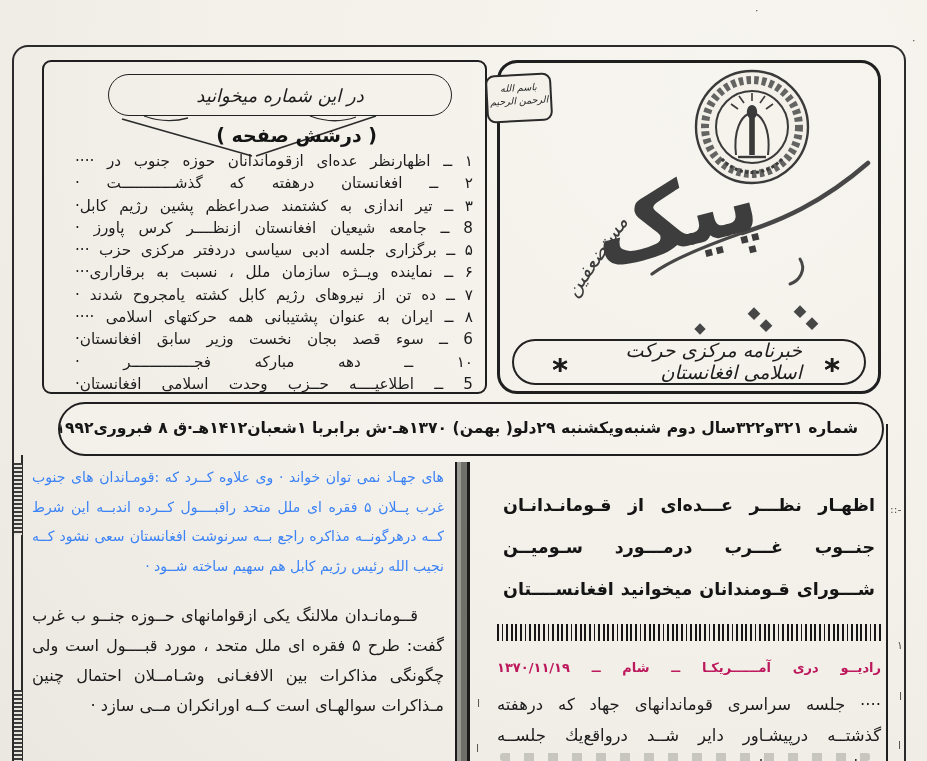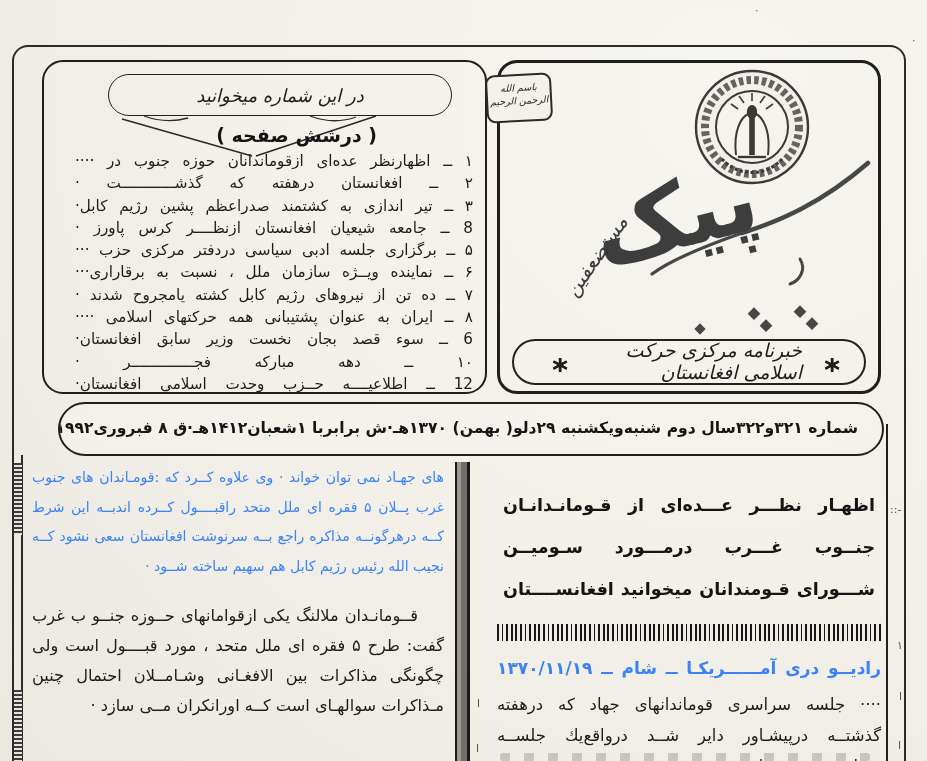--- a/index.html
+++ b/index.html
@@ -25,21 +25,21 @@
     left:13.5px; width:8px;
     background:repeating-linear-gradient(180deg,#3c3c3c 0 2px,#e6e4dc 2px 4px);
   }
   .hatch-a { top:463px; height:72px; }
   .hatch-b { top:690px; height:71px; }
   .article-right-rule { left:886px; top:424px; width:2.2px; height:337px; background:#1f1f1f; }
 
   
   .contents-box {
     left:42px; top:60px; width:445px; height:334px;
-    border:2.5px solid #1f1f1f; border-radius:21px;
+    border:2.5px solid #1f1f1f; border-radius:9px;
   }
   .oval-header {
     left:64px; top:12px; width:344px; height:42px;
     border:1.7px solid #222; border-radius:24px;
     display:flex; align-items:center; justify-content:center;
     font-size:18px; font-style:italic; letter-spacing:1px; color:#1d1d1d;
   }
   .v-arrow { left:70px; top:52px; }
   .pages-note { top:62px; right:108px; font-weight:bold; font-size:19px; color:#141414; }
   .toc { left:8px; right:12px; top:88px; }
@@ -101,21 +101,21 @@
   .headline-line {
     height:42px; line-height:42px; font-size:17.5px;
     text-align:justify; text-align-last:justify; overflow:hidden;
   }
   .stripe-bar {
     margin-top:14px; height:17px;
     background:repeating-linear-gradient(90deg,#161616 0 1.8px,#efede6 1.8px 4.6px);
   }
   .dateline {
     margin-top:9px; height:36px; line-height:36px;
-    font-weight:bold; font-size:17px; color:#3b82f6;
+    font-weight:bold; font-size:13px; color:#be185d;
     text-align:justify; text-align-last:justify; overflow:hidden;
   }
   .body-para { margin-top:3px; font-size:16.5px; line-height:31px; text-align:justify; color:#1c1c1c; }
 
   .col-left { left:26px; top:463px; width:424px; padding:0 6px; }
   .para1 { font-size:14px; line-height:29.5px; text-align:justify; color:#3b82f6; }
   .para2 { margin-top:20px; font-size:16.2px; line-height:30px; text-align:justify; text-indent:26px; color:#1c1c1c; }
 
   .faint-cut-line {
     left:500px; top:753px; width:370px; height:8px; opacity:.4; border-radius:3px;
@@ -148,21 +148,21 @@
     <div class="toc-item">۱ ــ اظهارنظر عده‌ای ازقوماندانان حوزه جنوب در ····</div>
     <div class="toc-item">۲ ــ افغانستان درهفته که گذشــــــــــــت ·</div>
     <div class="toc-item">۳ ــ تیر اندازی به کشتمند صدراعظم پشین رژیم کابل·</div>
     <div class="toc-item">8 ــ جامعه شیعیان افغانستان ازنظــــر کرس پاورز ·</div>
     <div class="toc-item">۵ ــ برگزاری جلسه ادبی سیاسی دردفتر مرکزی حزب ···</div>
     <div class="toc-item">۶ ــ نماینده ویــژه سازمان ملل ، نسبت به برقاراری···</div>
     <div class="toc-item">۷ ــ ده تن از نیروهای رژیم کابل کشته یامجروح شدند ·</div>
     <div class="toc-item">۸ ــ ایران به عنوان پشتیبانی همه حرکتهای اسلامی ····</div>
     <div class="toc-item">6 ــ سوء قصد بجان نخست وزیر سابق افغانستان·</div>
     <div class="toc-item">۱۰ ــ دهه مبارکه فجــــــــــــــر ·</div>
-    <div class="toc-item">12 ــ اطلاعیــــه حــزب وحدت اسلامی افغانستان·</div>
+    <div class="toc-item">5 ــ اطلاعیــــه حــزب وحدت اسلامی افغانستان·</div>
   </div>
 </div>
 
 <div class="abs masthead">
   <svg class="abs calli-swoosh" width="378" height="328" viewBox="0 0 378 328">
     <path d="M368,100 C322,140 280,158 242,170" stroke="#474747" stroke-width="4.5" stroke-linecap="round" fill="none"></path>
     <path d="M242,170 C205,183 172,196 152,211" stroke="#474747" stroke-width="3.2" stroke-linecap="round" fill="none"></path>
     <path d="M300,196 c7,11 -1,22 -10,25" stroke="#474747" stroke-width="3" stroke-linecap="round" fill="none"></path>
     <g fill="#474747">
       <rect x="250" y="246" width="9" height="9" transform="rotate(45 254 250)"></rect>

